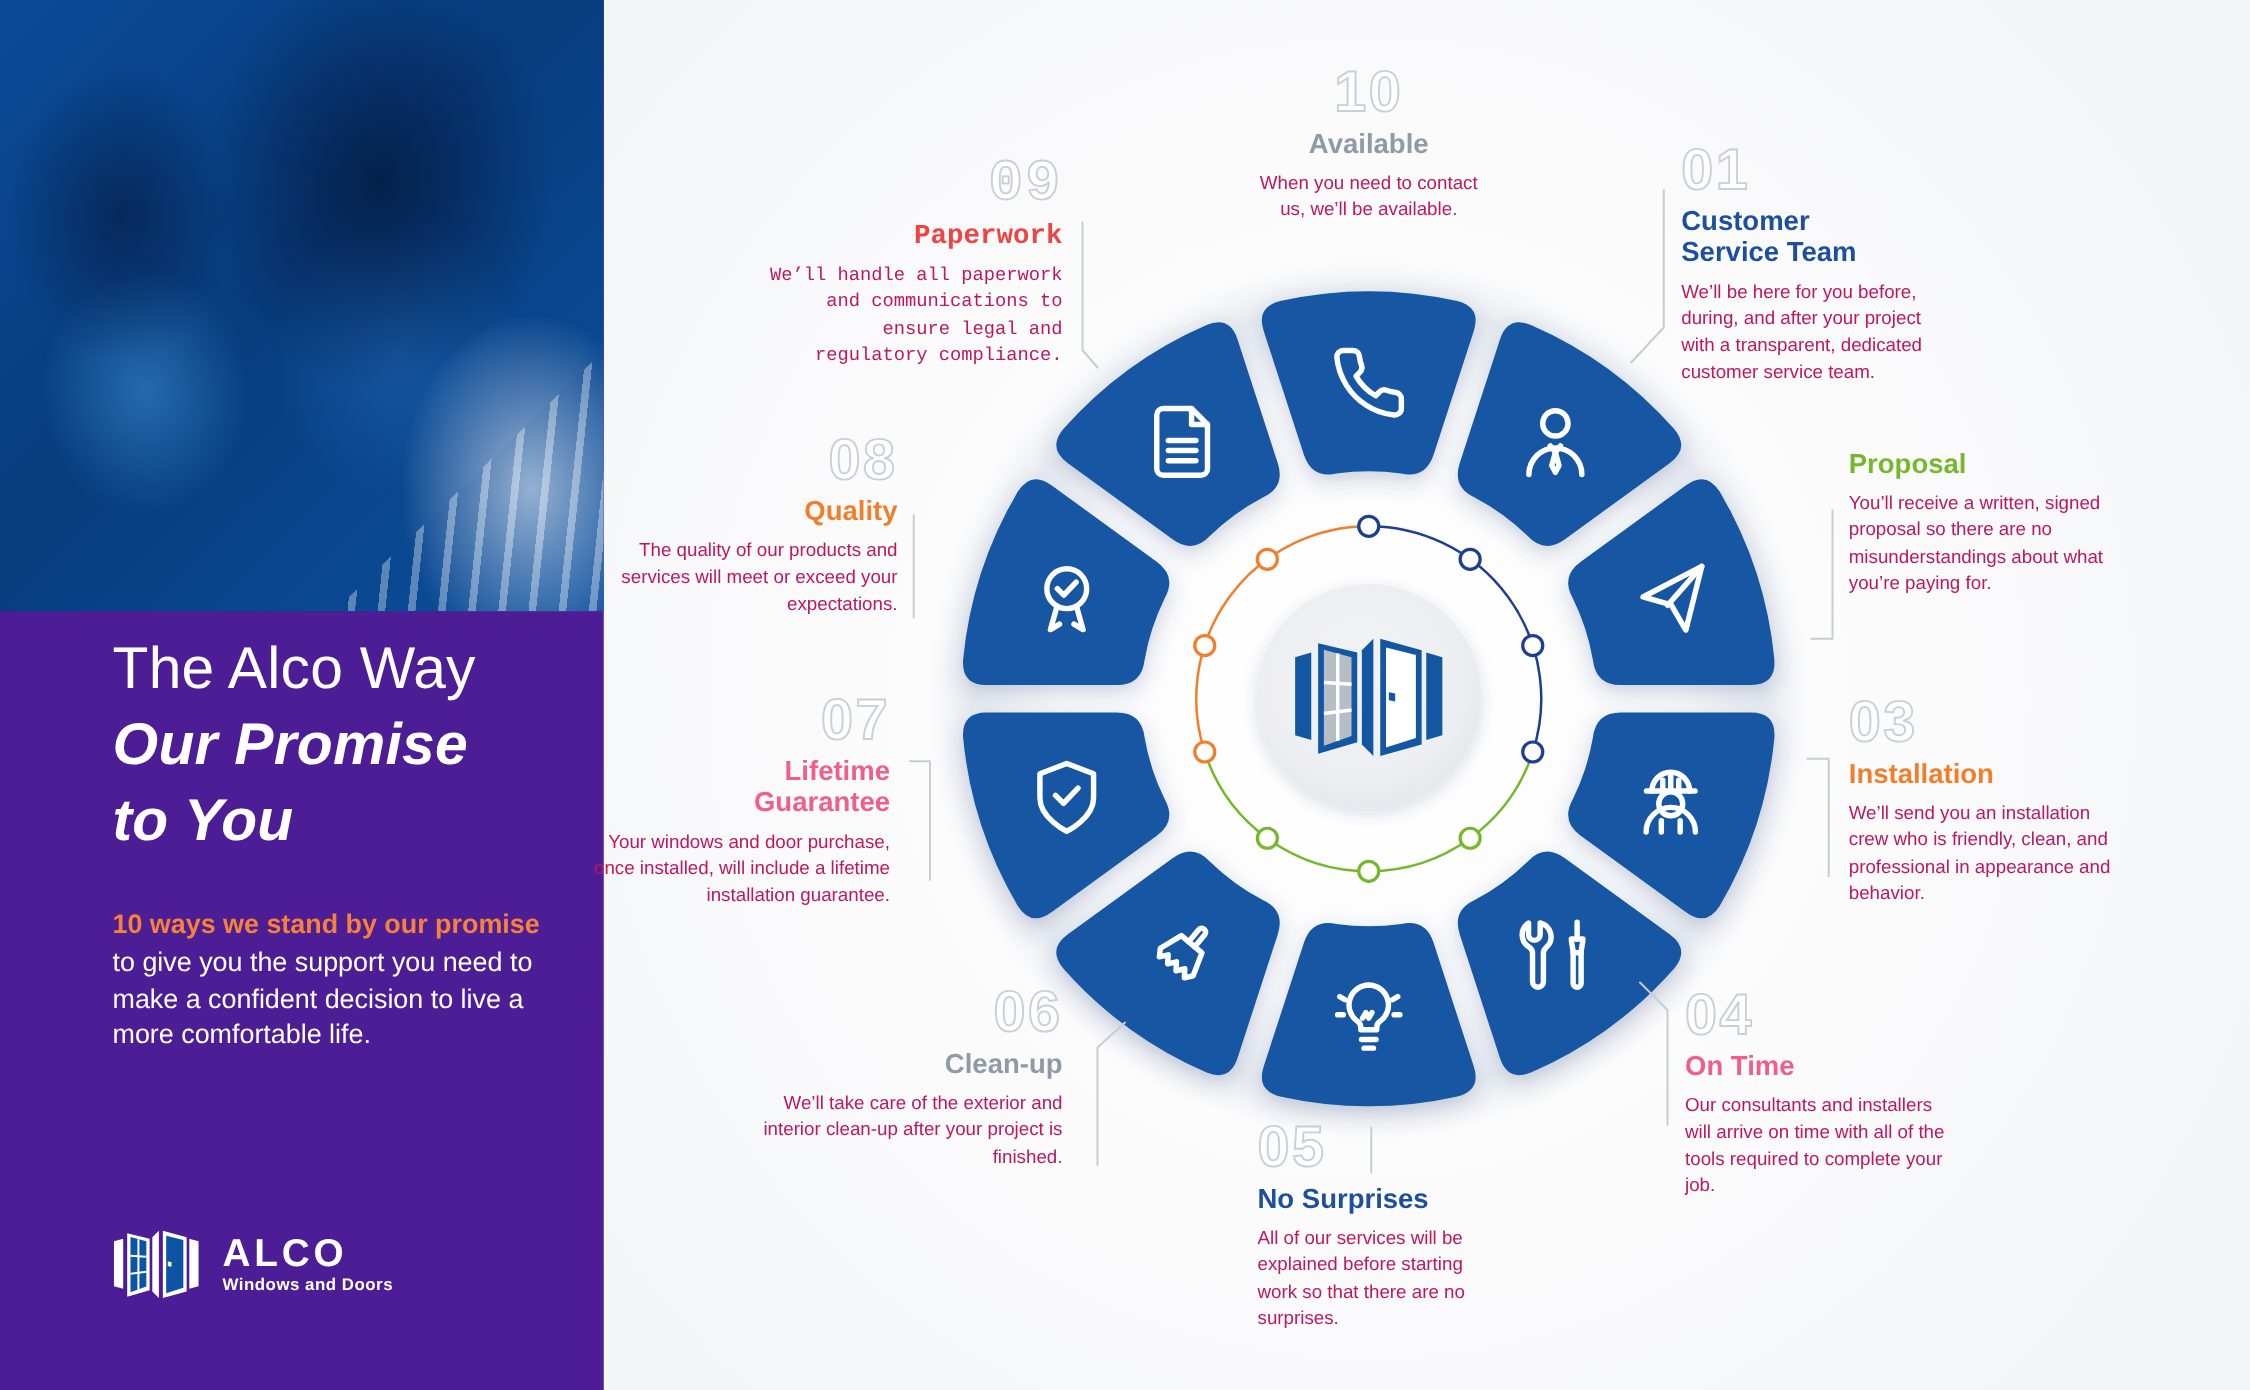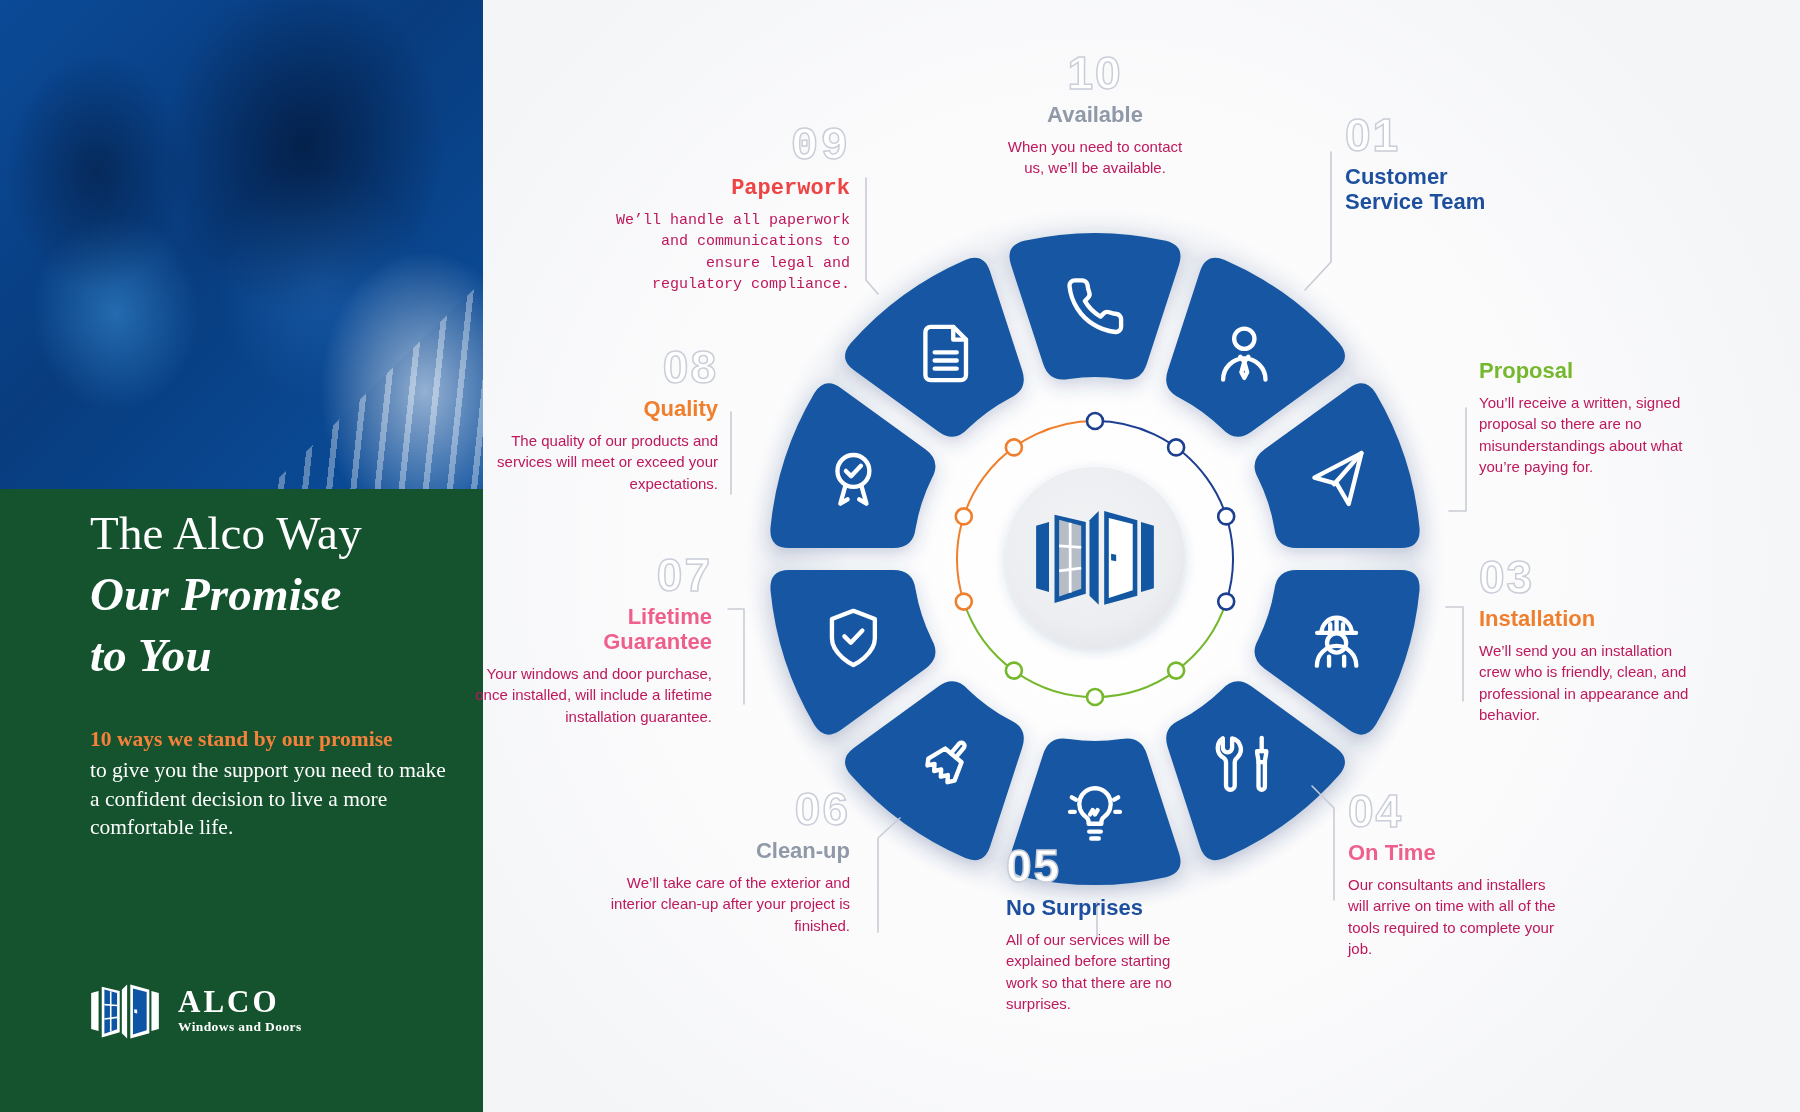--- a/index.html
+++ b/index.html
@@ -8,21 +8,21 @@
     background:#fcfcfd;
     font-family:"Liberation Sans","DejaVu Sans",sans-serif;
     -webkit-font-smoothing:antialiased;
   }
   .stage{position:absolute;inset:0;}
   .right-bg{position:absolute;left:483px;top:0;width:1317px;height:1112px;
     background:radial-gradient(circle 760px at 612px 559px,#ffffff 0%,#fbfbfc 55%,#f4f5f7 100%);}
   #scene{position:absolute;left:0;top:0;z-index:2;}
 
   
-  .sidebar{position:absolute;left:0;top:0;width:483px;height:1112px;background:#14532d;z-index:3;font-family:Liberation Serif, serif;}
+  .sidebar{position:absolute;left:0;top:0;width:483px;height:1112px;background:#4c1d95;z-index:3;}
   .photo{position:absolute;left:0;top:0;width:483px;height:489px;overflow:hidden;
     background:
       radial-gradient(ellipse 150px 200px at 88% 80%, rgba(235,242,250,.65), rgba(235,242,250,0) 70%),
       radial-gradient(ellipse 200px 240px at 63% 30%, rgba(2,18,48,.65), rgba(2,18,48,0) 70%),
       radial-gradient(ellipse 130px 170px at 20% 35%, rgba(3,22,55,.55), rgba(3,22,55,0) 70%),
       radial-gradient(ellipse 120px 140px at 24% 64%, rgba(60,145,215,.55), rgba(60,145,215,0) 70%),
       radial-gradient(ellipse 140px 160px at 66% 58%, rgba(35,105,185,.5), rgba(35,105,185,0) 72%),
       linear-gradient(135deg,#0b4a97 0%,#083c7e 45%,#0b509f 100%);
   }
   .photo .stripes{position:absolute;right:0;bottom:0;width:62%;height:52%;opacity:.45;
@@ -219,36 +219,37 @@
         <div class="logo-name">ALCO</div>
         <div class="logo-tag">Windows and Doors</div>
       </div>
     </div>
   </aside>
 
   <div id="items">
       <div class="item" style="left: 1345px; top: 112px; width: 208px; text-align: left;">
         <div class="num">01</div>
         <div class="ititle" style="color: rgb(29, 79, 158);"><span style="max-width: 150px;">Customer Service Team</span></div>
+        <div class="idesc"><span>We’ll be here for you before, during, and after your project with a transparent, dedicated customer service team.</span></div>
       </div>
       <div class="item" style="left: 1479px; top: 358px; width: 222px; text-align: left;">
         <div class="ititle" style="color: rgb(118, 184, 45);"><span>Proposal</span></div>
         <div class="idesc"><span>You’ll receive a written, signed proposal so there are no misunderstandings about what you’re paying for.</span></div>
       </div>
       <div class="item" style="left: 1479px; top: 554px; width: 222px; text-align: left;">
         <div class="num">03</div>
         <div class="ititle" style="color: rgb(240, 127, 45);"><span>Installation</span></div>
         <div class="idesc"><span>We’ll send you an installation crew who is friendly, clean, and professional in appearance and behavior.</span></div>
       </div>
       <div class="item" style="left: 1348px; top: 788px; width: 212px; text-align: left;">
         <div class="num">04</div>
         <div class="ititle" style="color: rgb(238, 95, 139);"><span>On Time</span></div>
         <div class="idesc"><span>Our consultants and installers will arrive on time with all of the tools required to complete your job.</span></div>
       </div>
-      <div class="item" style="left: 1006px; top: 843px; width: 195px; text-align: left;">
+      <div class="item" style="left: 1006px; top: 894px; width: 195px; text-align: left;">
         <div class="num">05</div>
         <div class="ititle" style="color: rgb(29, 79, 158);"><span>No Surprises</span></div>
         <div class="idesc"><span>All of our services will be explained before starting work so that there are no surprises.</span></div>
       </div>
       <div class="item" style="left: 610px; top: 786px; width: 240px; text-align: right;">
         <div class="num">06</div>
         <div class="ititle" style="color: rgb(144, 153, 168);"><span>Clean-up</span></div>
         <div class="idesc"><span>We’ll take care of the exterior and interior clean-up after your project is finished.</span></div>
       </div>
       <div class="item" style="left: 472px; top: 552px; width: 240px; text-align: right;">

